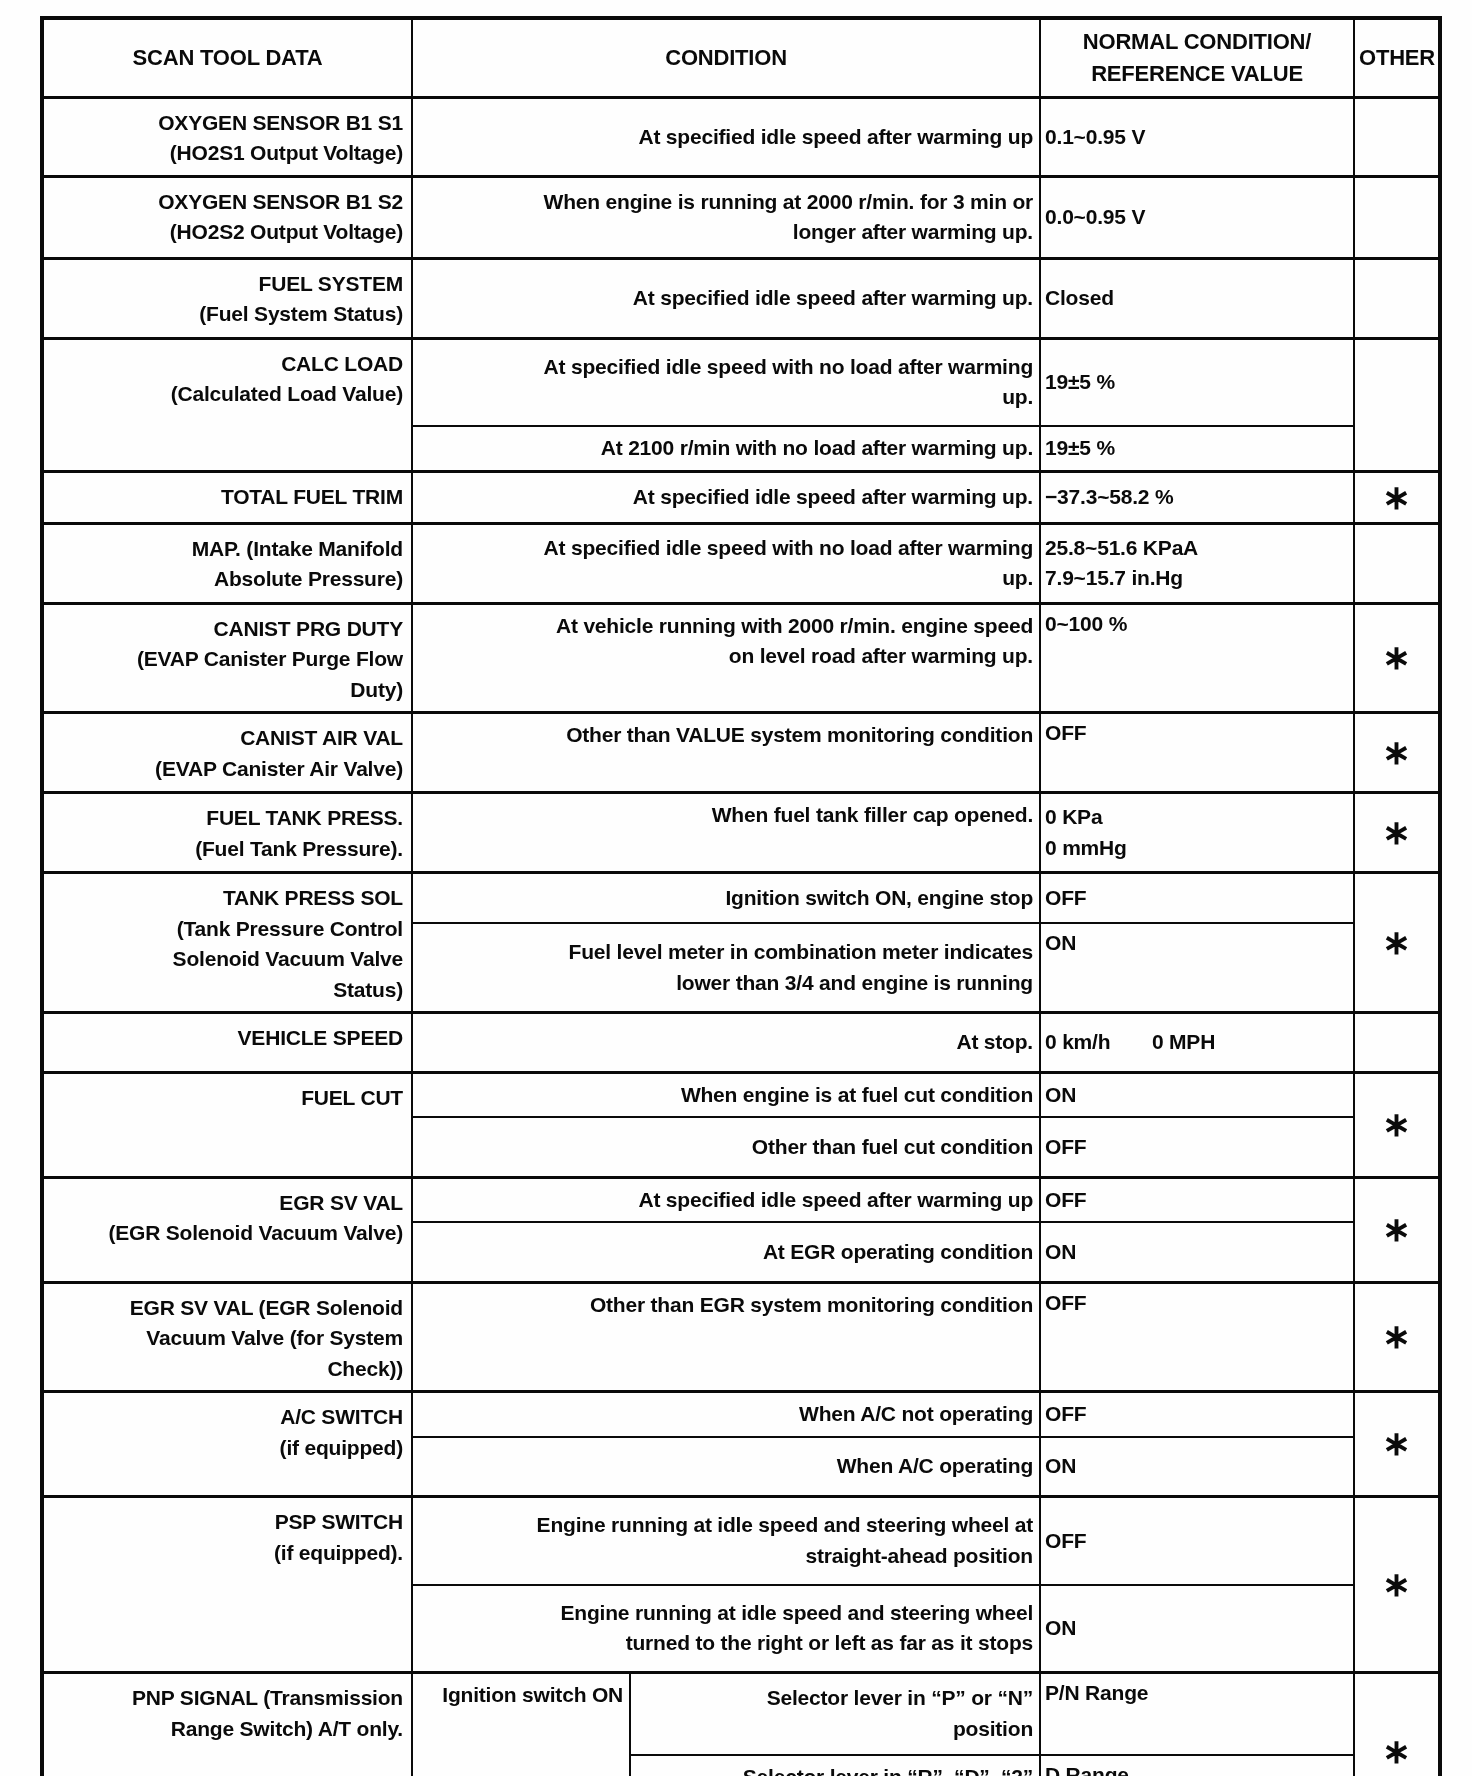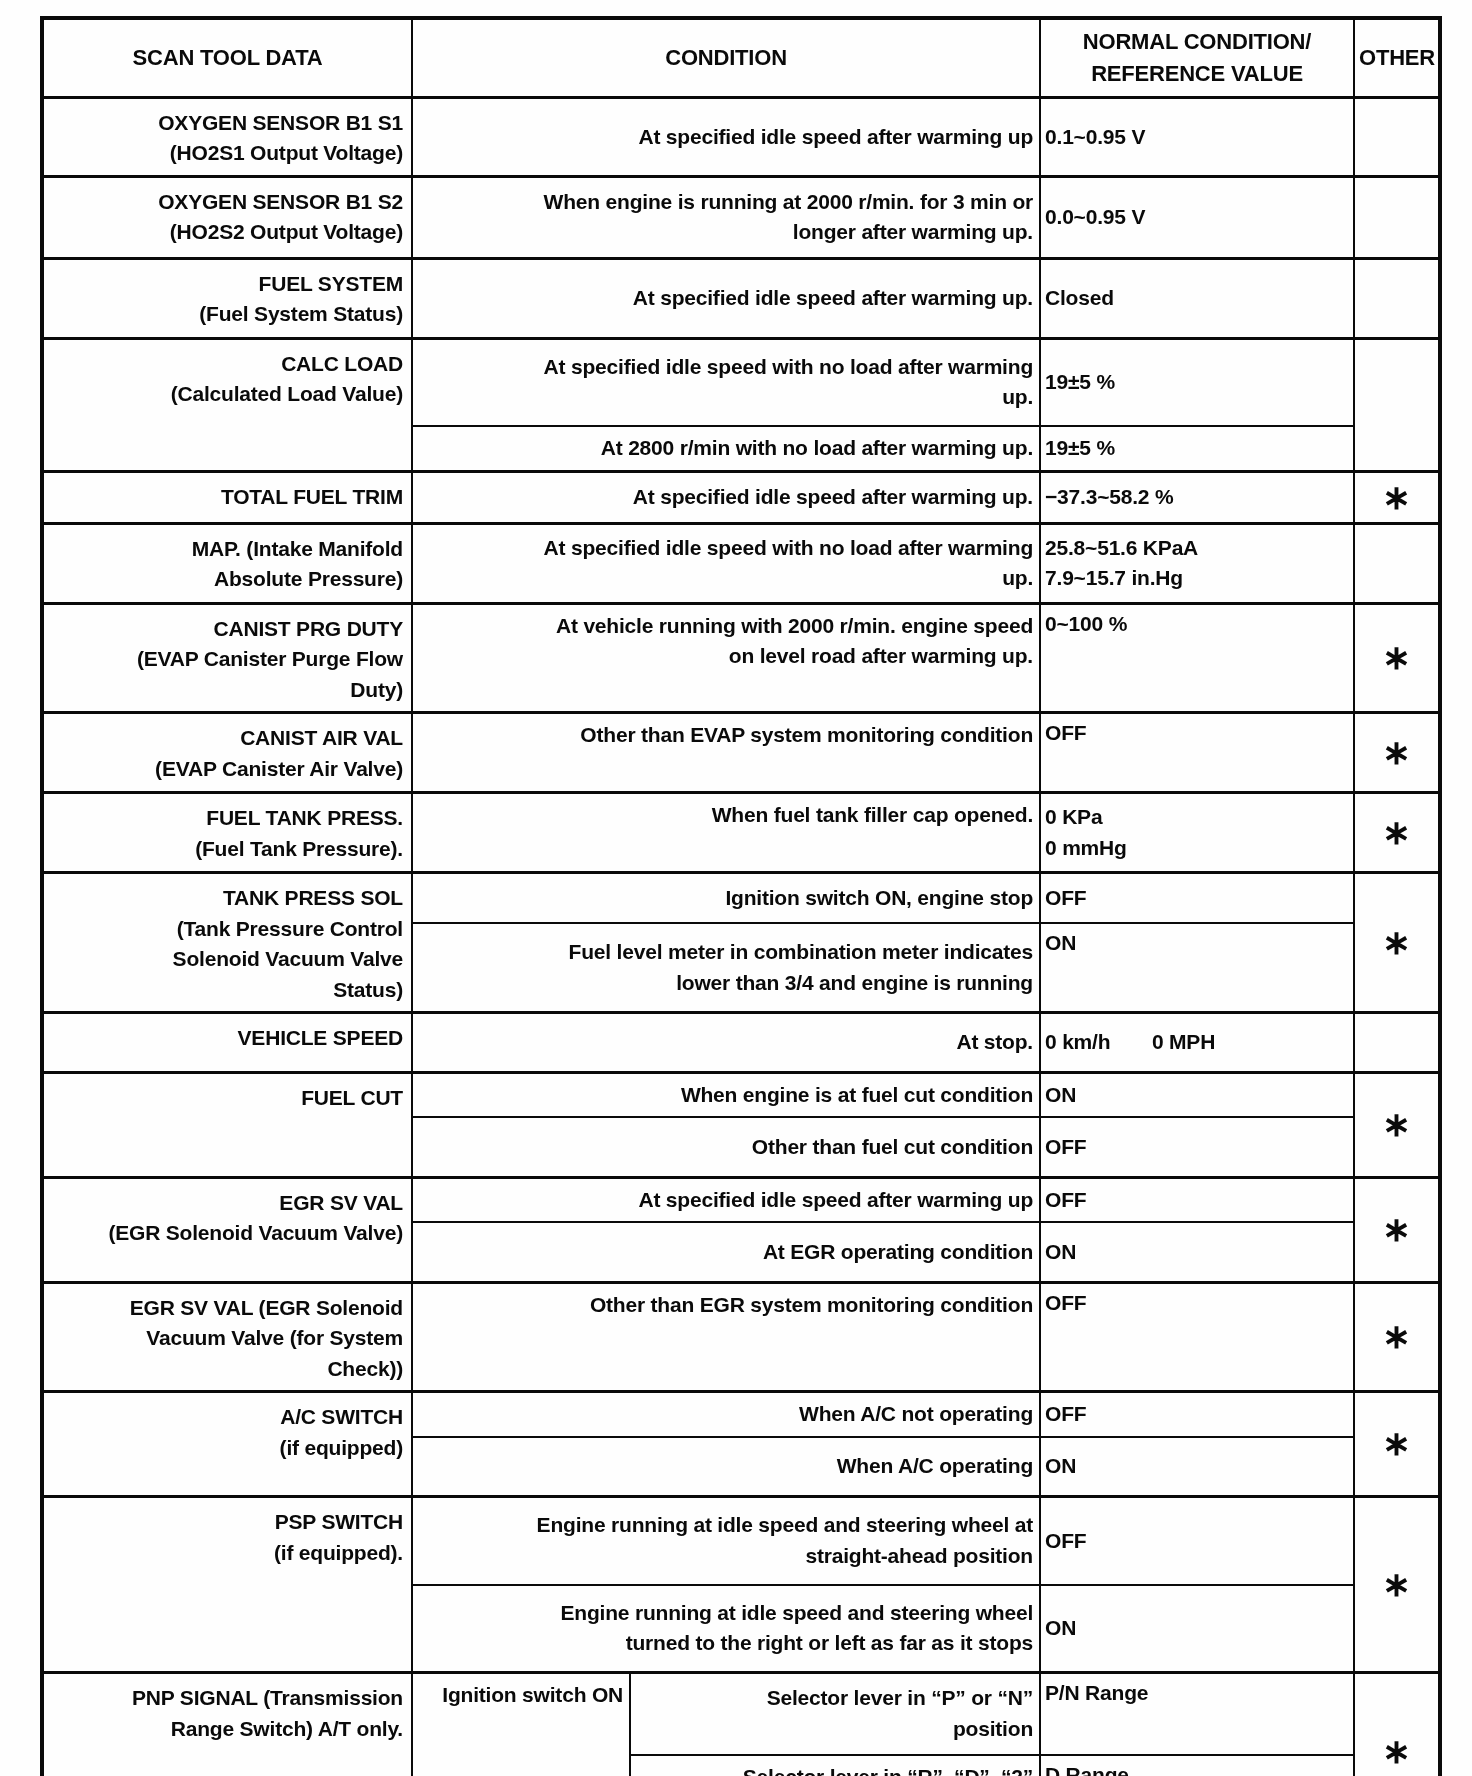--- a/index.html
+++ b/index.html
@@ -122,21 +122,21 @@
 
       <tr class="gs h84">
         <td class="name" rowspan="2">CALC LOAD
 (Calculated Load Value)</td>
         <td class="cond" colspan="2">At specified idle speed with no load after warming
 up.</td>
         <td class="val">19±5 %</td>
         <td class="oth" rowspan="2"></td>
       </tr>
       <tr class="h44">
-        <td class="cond" colspan="2">At 2800 r/min with no load after warming up.</td>
+        <td class="cond" colspan="2">At 2100 r/min with no load after warming up.</td>
         <td class="val">19±5 %</td>
       </tr>
 
       <tr class="gs h44">
         <td class="name">TOTAL FUEL TRIM</td>
         <td class="cond" colspan="2">At specified idle speed after warming up.</td>
         <td class="val">−37.3~58.2 %</td>
         <td class="oth">∗</td>
       </tr>
 
@@ -156,21 +156,21 @@
 Duty)</td>
         <td class="cond vtop" colspan="2">At vehicle running with 2000 r/min. engine speed
 on level road after warming up.</td>
         <td class="val vtop">0~100 %</td>
         <td class="oth">∗</td>
       </tr>
 
       <tr class="gs h80">
         <td class="name">CANIST AIR VAL
 (EVAP Canister Air Valve)</td>
-        <td class="cond vtop" colspan="2">Other than EVAP system monitoring condition</td>
+        <td class="cond vtop" colspan="2">Other than VALUE system monitoring condition</td>
         <td class="val vtop">OFF</td>
         <td class="oth">∗</td>
       </tr>
 
       <tr class="gs h80">
         <td class="name">FUEL TANK PRESS.
 (Fuel Tank Pressure).</td>
         <td class="cond vtop" colspan="2">When fuel tank filler cap opened.</td>
         <td class="val">0 KPa
 0 mmHg</td>

